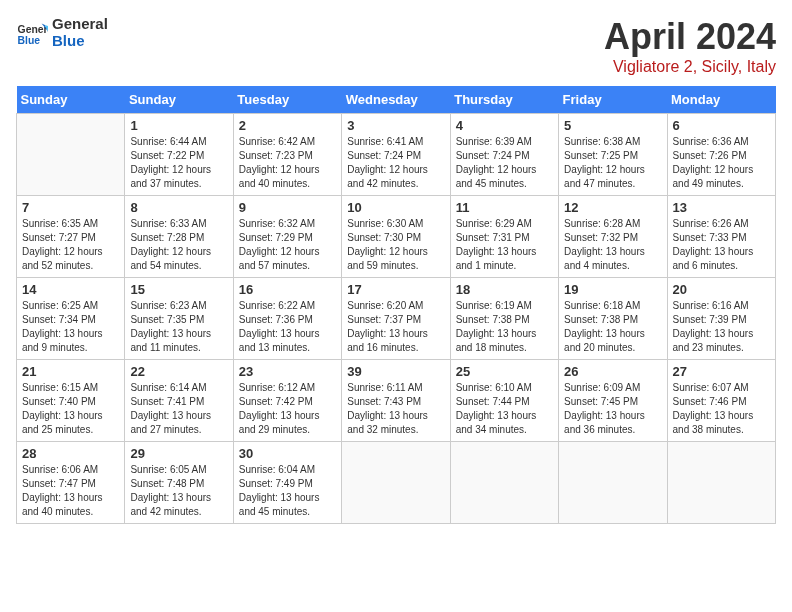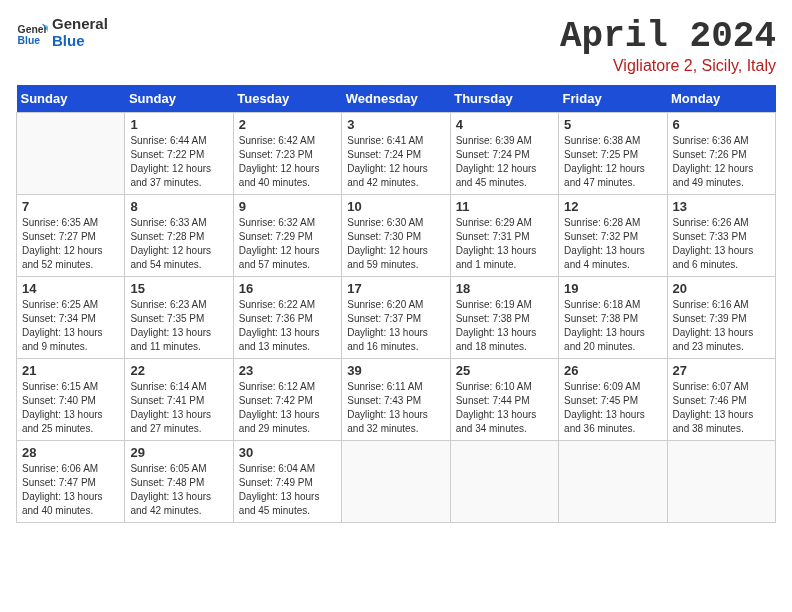--- a/index.html
+++ b/index.html
@@ -25,33 +25,32 @@
       width: 32px;
       height: 32px;
     }
     .title-block {
       text-align: right;
     }
     .month-title {
       font-size: 36px;
       font-weight: bold;
       color: #333;
-      font-family: Liberation Mono, monospace;
     }
     .subtitle {
       font-size: 16px;
       color: #b91c1c;
     }
     table {
       width: 100%;
       border-collapse: collapse;
       font-size: 11px;
     }
     th {
-      background-color: #1d4ed8;
+      background-color: #3b82f6;
       color: #fff;
       padding: 6px 4px;
       text-align: left;
       font-size: 13px;
     }
     td {
       border: 1px solid #ccc;
       vertical-align: top;
       padding: 4px 5px;
       min-height: 80px;

